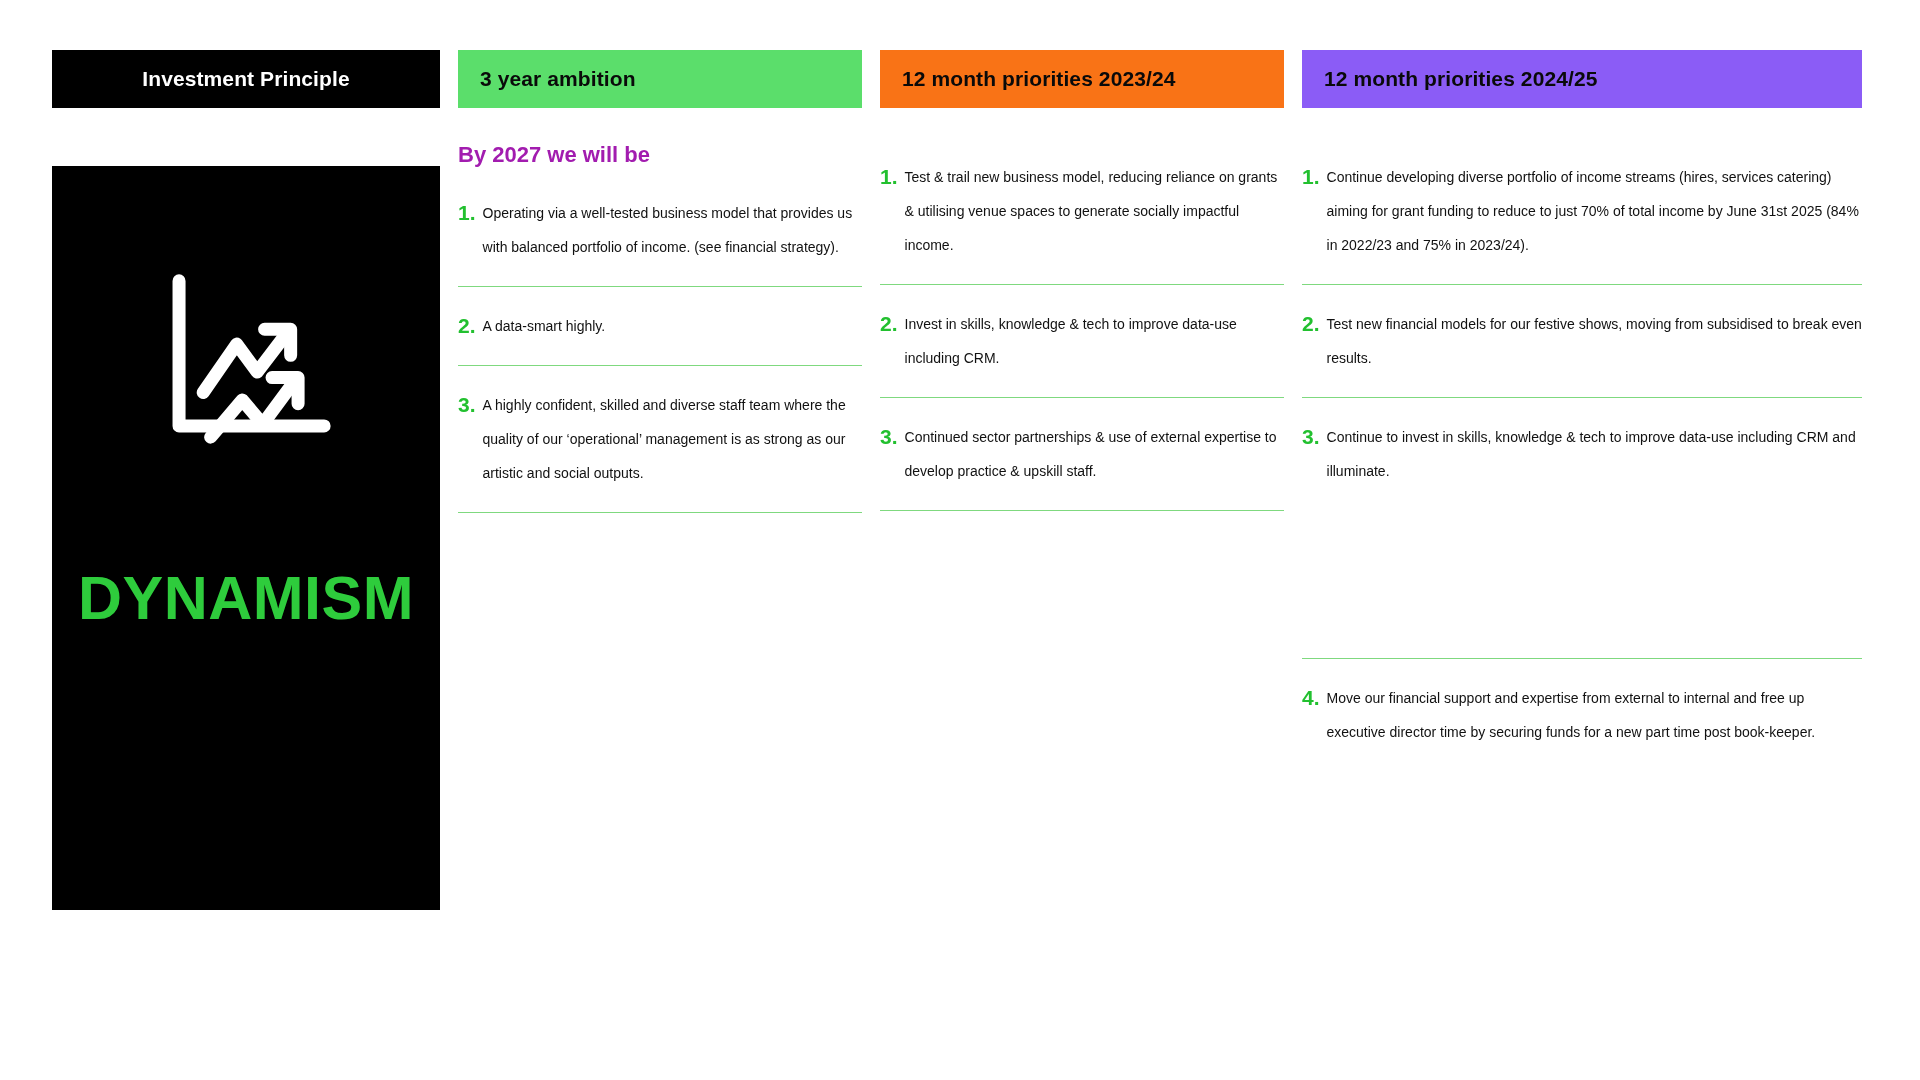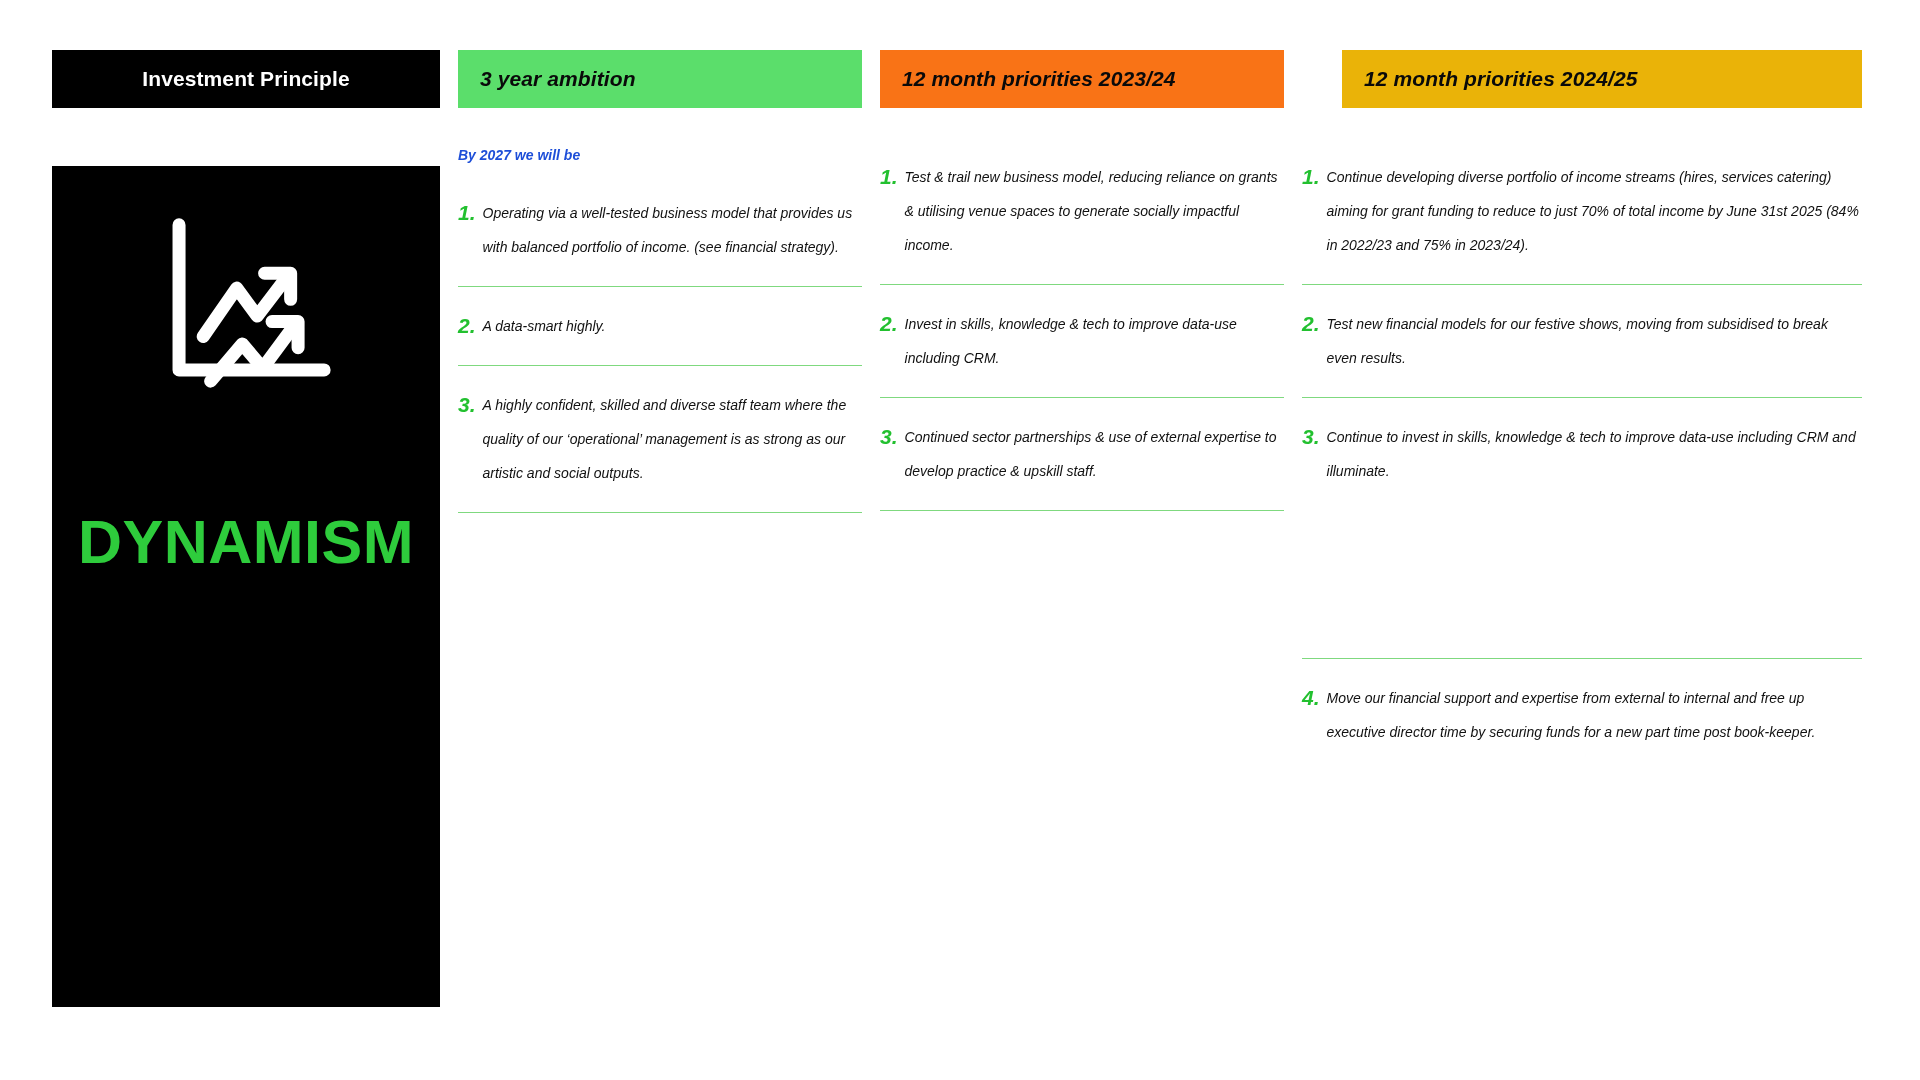--- a/index.html
+++ b/index.html
@@ -26,21 +26,21 @@
     gap: 0;
   }
 
   
   .col {
     display: flex;
     flex-direction: column;
     box-sizing: border-box;
   }
   .col-principle { width: 388px; margin-right: 18px; gap: 48px; }
-  .col-body      { width: 404px; margin-right: 18px; font-style: italic; }
+  .col-body      { width: 404px; margin-right: 18px; }
   .col-body.last { margin-right: 0; width: 560px; }
 
   
   .hdr {
     height: 58px;
     display: flex;
     align-items: center;
     box-sizing: border-box;
     padding: 0 0 0 22px;
     font-size: 21px;
@@ -49,32 +49,32 @@
     white-space: nowrap;
   }
   .hdr-principle {
     background: #000000;
     color: #ffffff;
     justify-content: center;
     padding: 0;
   }
   .hdr-c2 { background: #5BDE6B; color: #0a0a0a; }
   .hdr-c3 { background: #f97316; color: #0a0a0a; }
-  .hdr-c4 { background: #eab308; color: #0a0a0a; margin-left: 40px; }
+  .hdr-c4 { background: #8b5cf6; color: #0a0a0a; }
 
   
   .principle-panel {
     margin-top: 10px;
     background: #000000;
-    height: 841px;
+    height: 744px;
     display: flex;
     flex-direction: column;
     align-items: center;
     box-sizing: border-box;
-    padding-top: 44px;
+    padding-top: 100px;
   }
   .principle-icon {
     width: 186px;
     height: 186px;
     display: block;
   }
   .principle-name {
     margin-top: 116px;
     color: #2ECC3C;
     font-size: 61px;
@@ -106,22 +106,22 @@
     margin-right: 7px;
   }
   .item .text {
     color: #111111;
     font-size: 14px;
     line-height: 34px;
     flex: 1 1 auto;
   }
 
   .lede {
-    color: #1d4ed8;
-    font-size: 14px;
+    color: #a21caf;
+    font-size: 22px;
     font-weight: bold;
     line-height: 34px;
     padding: 20px 0 2px 0;
   }
 </style>
 </head>
 <body>
 
 <div class="board">
 

